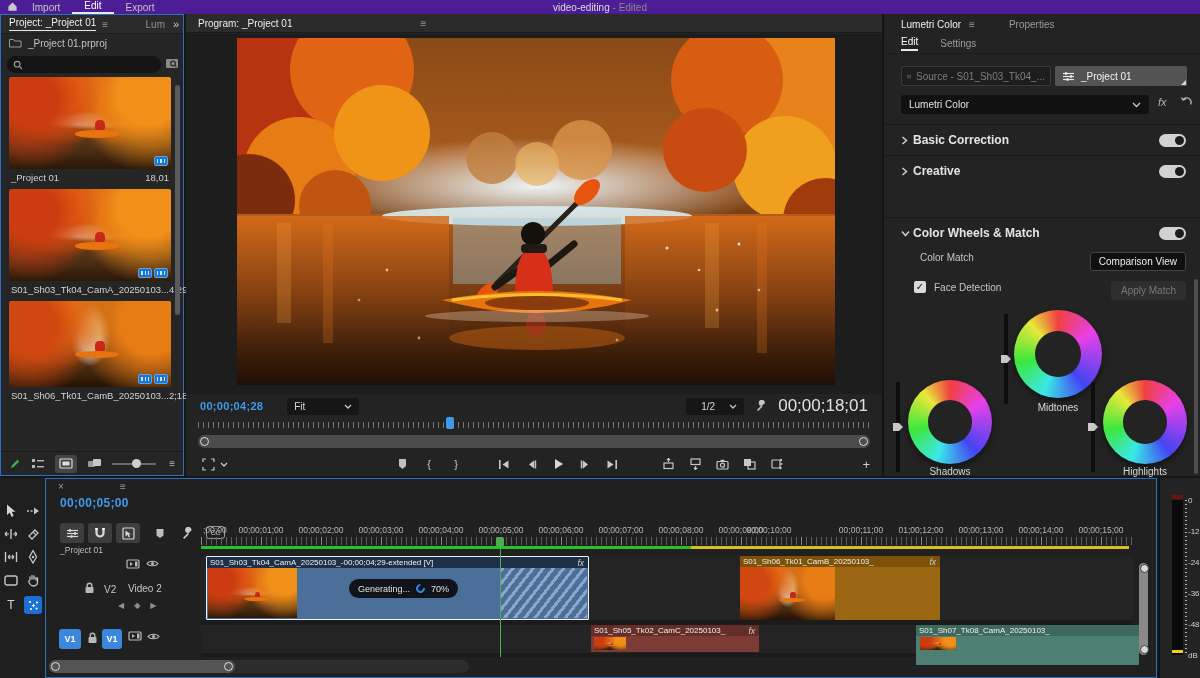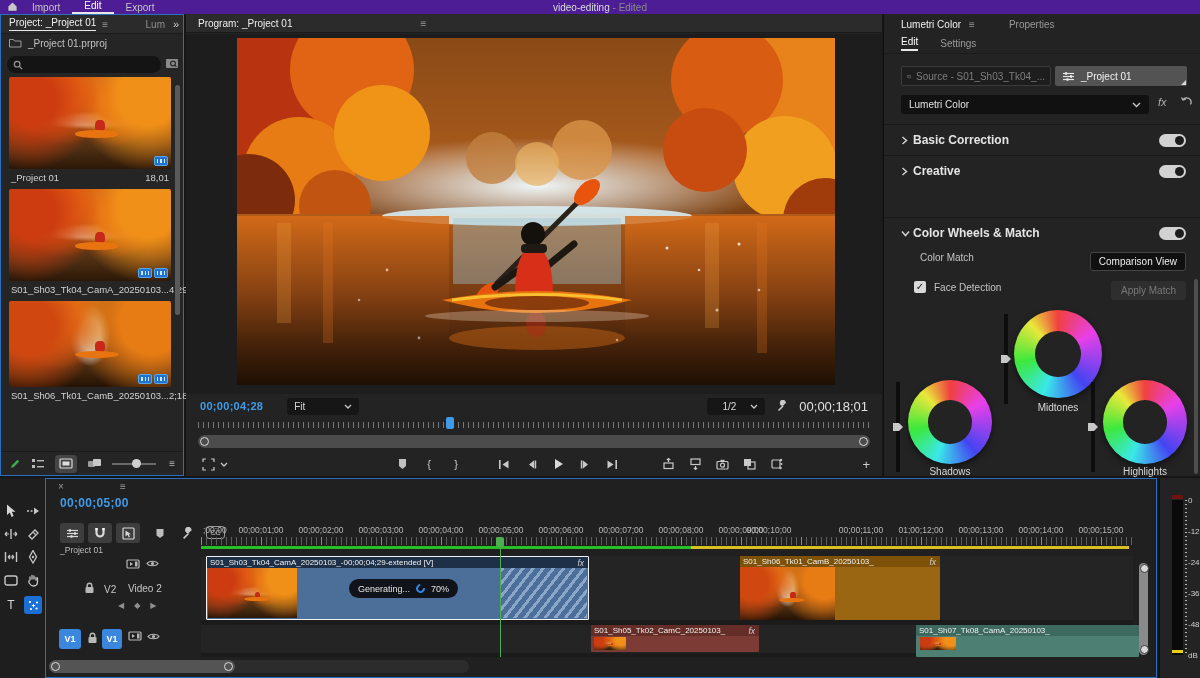--- a/index.html
+++ b/index.html
@@ -349,21 +349,21 @@
       <svg width="8" height="5" viewBox="0 0 8 5">
           <polyline points="1,1 4,4 7,1" fill="none" stroke="#c8c8c8" stroke-width="1.3"></polyline>
         </svg>
     </span>
     <span class="t-ico" style="margin-left:10px">
       <svg width="12" height="12" viewBox="0 0 12 12">
           <path d="M1.5 10.5 L6 6" stroke="#c8c8c8" stroke-width="1.6"></path>
           <path d="M6.2 5.8 a3 3 0 1 1 2.6 -2.6 l-1.6 1.2 z" fill="#c8c8c8"></path>
         </svg>
     </span>
-    <span style="margin:0 14px 0 8px;color:#e0e0e0;font-size:13px">00;00;18;01</span>
+    <span style="margin:0 14px 0 8px;color:#e0e0e0;font-size:17px">00;00;18;01</span>
   </div>
   <div class="prog-ticks">
     <span class="prog-ph" style="left:248px"></span>
   </div>
   <div class="prog-scroll">
     <span class="scroll-dot" style="left:2px"></span>
     <span class="scroll-dot" style="right:2px"></span>
   </div>
   <div class="transport">
     <span class="t-ico" style="margin-left:14px">
@@ -762,21 +762,21 @@
     <span class="fx">fx</span>
     <div class="clip-thumb autumn autumn-c" style="left:0;top:11px;width:95px;height:53px"></div>
   </div>
 
   <div class="clip" style="left:545px;top:146px;width:168px;height:27px;background:#7c3b34">
     <div class="title" style="background:#652d27">S01_Sh05_Tk02_CamC_20250103_</div>
     <span class="fx">fx</span>
     <div class="clip-thumb autumn" style="left:3px;top:12px;width:32px;height:13px"></div>
   </div>
 
-  <div class="clip" style="left:870px;top:146px;width:223px;height:32px;background:#4d7f73">
+  <div class="clip" style="left:870px;top:146px;width:223px;height:40px;background:#4d7f73">
     <div class="title" style="background:#3e695f">S01_Sh07_Tk08_CamA_20250103_</div>
     <div class="clip-thumb autumn" style="left:4px;top:12px;width:36px;height:13px"></div>
   </div>
 
   <span class="tl-playhead-cap"></span>
   <span class="tl-playhead-line"></span>
 
   <div class="hscroll-track"></div>
   <div class="hscroll-bar">
     <span class="scroll-dot" style="left:2px"></span>

